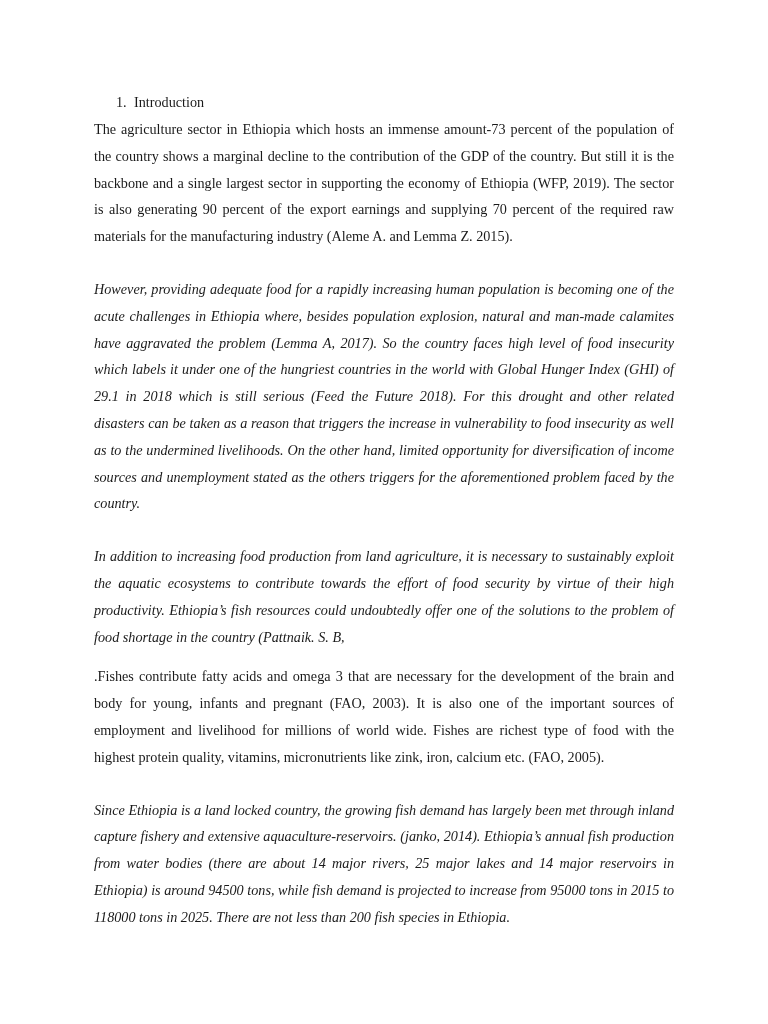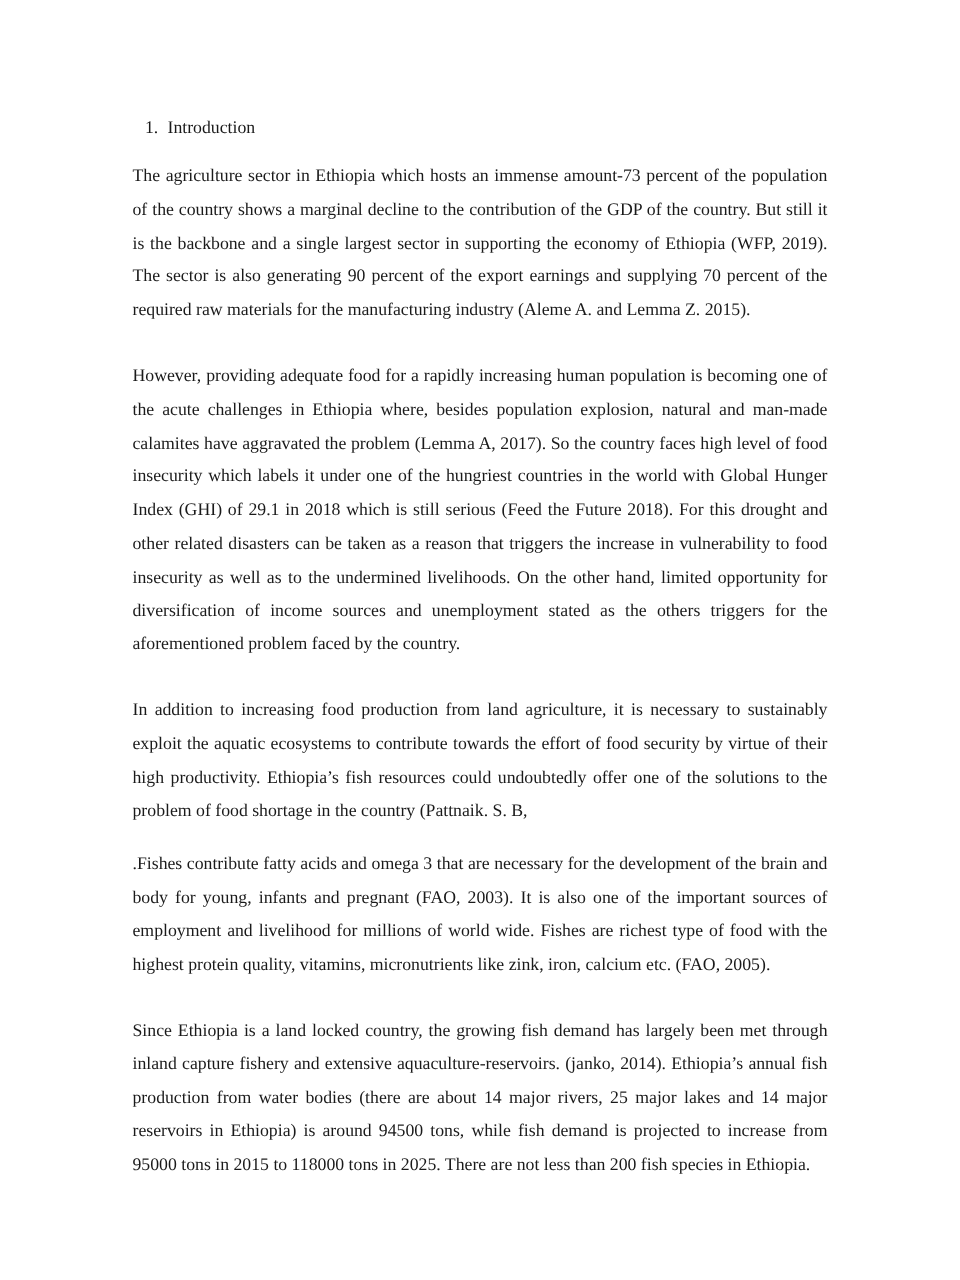--- a/index.html
+++ b/index.html
@@ -25,27 +25,27 @@
     font-size: 14.2px;
     line-height: 20px;
     margin: 0 0 4px 0;
     padding-left: 26px;
     display: flex;
   }
   .heading .num {
     width: 18px;
   }
   p {
-    margin: 16px;
+    margin: 4px;
     font-size: 14.2px;
     line-height: 26.8px;
     text-align: justify;
     text-align-last: left;
   }
-  .gap-large { margin-top: 26px; }
+  .gap-large { margin-top: 26px; font-style: italic; }
   .gap-small { margin-top: 13px; }
 </style>
 </head>
 <body>
 
 <div class="page">
   <div class="heading">
     <span class="num">1.</span>
     <span>Introduction</span>
   </div>

